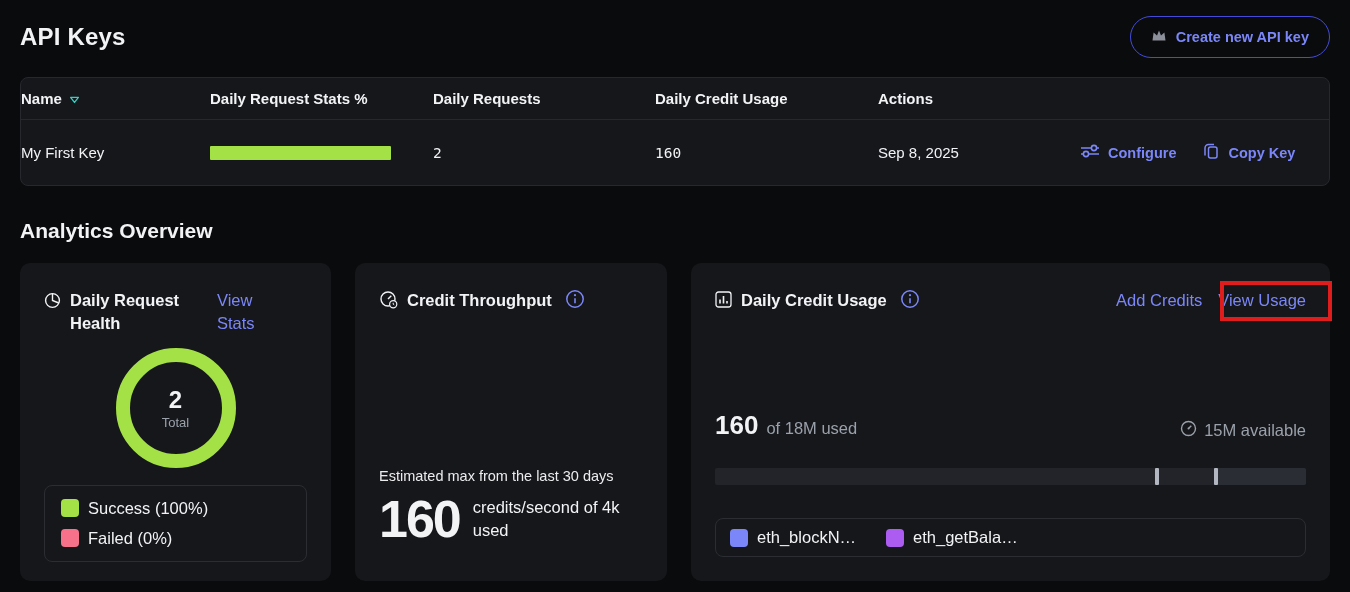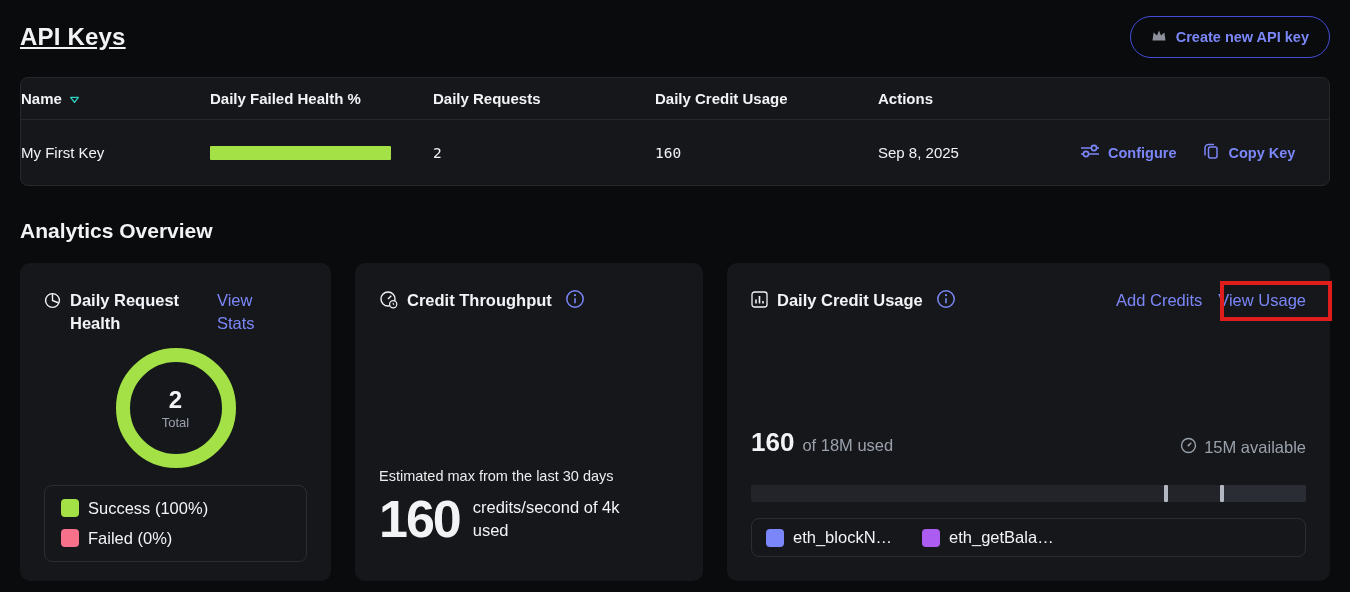--- a/index.html
+++ b/index.html
@@ -8,21 +8,21 @@
     background:#0a0b0c;
     font-family:"Liberation Sans", sans-serif;
     color:#f2f3f5;
     position:relative;
     overflow:hidden;
   }
   .page { padding:0 20px; position:relative; }
 
   
   .top-header { display:flex; justify-content:space-between; align-items:center; padding-top:15px; height:58px; }
-  .page-title { font-size:24px; font-weight:800; letter-spacing:.2px;text-decoration:underline; }
+  .page-title { font-size:24px; font-weight:800; letter-spacing:.2px; }
   .create-btn {
     display:flex; align-items:center; gap:9px;
     height:42px; padding:0 20px;
     background:transparent; border:1px solid #444bd8; border-radius:21px;
     color:#7b87f8; font-size:14.5px; font-weight:600; font-family:inherit; cursor:pointer;
   }
 
   
   .table {
     margin-top:19px; background:#16171b;
@@ -39,21 +39,21 @@
   .health-bar { width:181px; height:14px; border-radius:1px; }
   .mono { font-family:"DejaVu Sans Mono", monospace; font-size:14.5px; }
   .actions-cell { display:flex; align-items:center; gap:26px; }
   .action-link { display:flex; align-items:center; gap:8px; color:#7b87f8; font-size:14.5px; font-weight:600; cursor:pointer; }
 
   
   .section-title { margin-top:33px; font-size:21px; font-weight:800; }
   .cards { display:flex; gap:24px; margin-top:20px; height:318px; }
   .card { background:#16171b; border-radius:10px; padding:26px 24px 24px; display:flex; flex-direction:column; }
   .card1 { width:311px; flex:none; }
-  .card2 { width:348px; flex:none; padding-bottom:36px; }
+  .card2 { width:312px; flex:none; padding-bottom:36px; }
   .card3 { flex:1; }
 
   .card-header { display:flex; justify-content:space-between; }
   .card-header-left { display:flex; gap:9px; align-items:flex-start; }
   .card-header-left.center { align-items:center; }
   .card-title { font-size:16.5px; font-weight:700; line-height:1.42; }
   .wrap-title { max-width:118px; }
   .hdr-icon { margin-top:3px; flex:none; }
   .link { color:#7b87f8; font-size:16.5px; font-weight:500; cursor:pointer; line-height:1.42; }
   .view-stats { max-width:48px; margin-right:42px; }
@@ -65,21 +65,21 @@
     border:14px solid #a4e146;
     display:flex; flex-direction:column; align-items:center; justify-content:center;
   }
   .donut-value { font-size:24px; font-weight:800; }
   .donut-label { font-size:13px; color:#9aa1ab; margin-top:1px; }
 
   .legend-box {
     margin-top:17px; border:1px solid #2b2d33; border-radius:8px;
     padding:13px 16px; display:flex; flex-direction:column; gap:11px;
   }
-  .legend-row { flex-direction:row; align-items:center; gap:0; padding:9px 14px; margin-top:16px; }
+  .legend-row { flex-direction:row; align-items:center; gap:0; padding:9px 14px; margin-top:33px; }
   .legend-row .legend-item + .legend-item { margin-left:30px; }
   .legend-item { display:flex; align-items:center; gap:9px; font-size:16.5px; }
   .swatch { width:18px; height:18px; border-radius:4px; flex:none; }
 
   
   .spacer { flex:1; }
   .subtext { font-size:14.5px; color:#ececee; margin-bottom:9px; }
   .big-row { display:flex; align-items:center; gap:13px; }
   .big-number { font-size:52px; font-weight:800; letter-spacing:-2px; line-height:1; }
   .big-suffix { font-size:16.5px; line-height:1.42; max-width:178px; }
@@ -122,21 +122,21 @@
   <div class="table">
     <div class="thead">
       <div class="th">
         <span>Name</span>
         <span>
           <svg width="11" height="8" viewBox="0 0 11 8">
               <path d="M1.6 1.4 H9.4 L5.5 6.4 Z" fill="none" stroke="#2fd3c5" stroke-width="1.3" stroke-linejoin="round"></path>
             </svg>
         </span>
       </div>
-      <div class="th">Daily Failed Health %</div>
+      <div class="th">Daily Request Stats %</div>
       <div class="th">Daily Requests</div>
       <div class="th">Daily Credit Usage</div>
       <div class="th">Actions</div>
     </div>
     <div class="trow">
       <div>My First Key</div>
       <div>
         <div class="health-bar" style="background: rgb(164, 225, 70);"></div>
       </div>
       <div class="mono">2</div>

